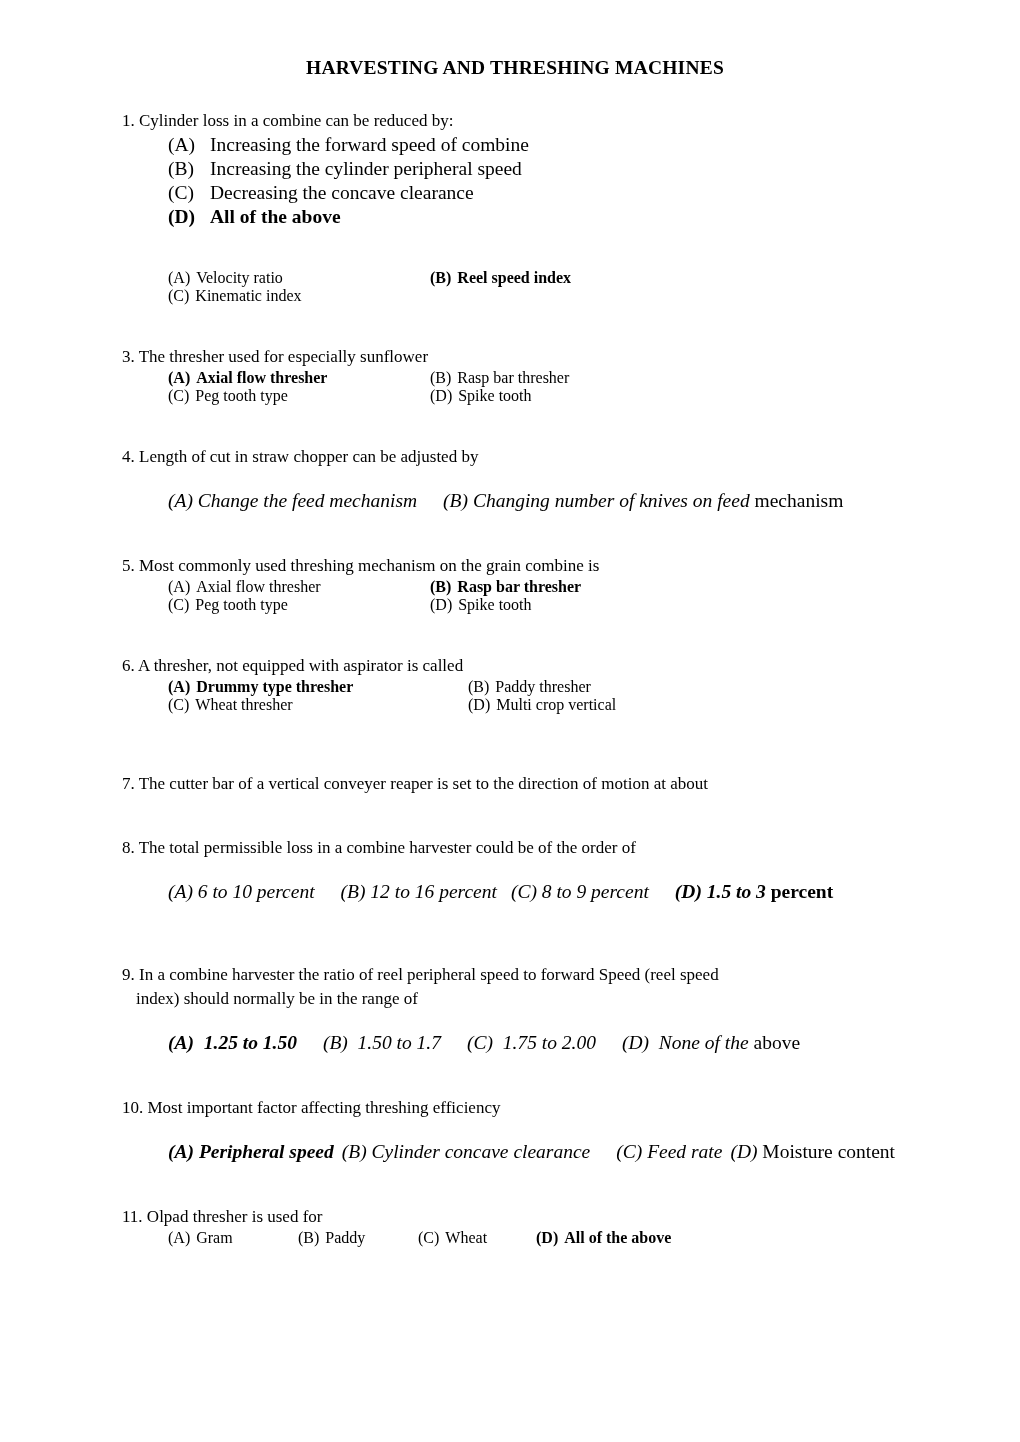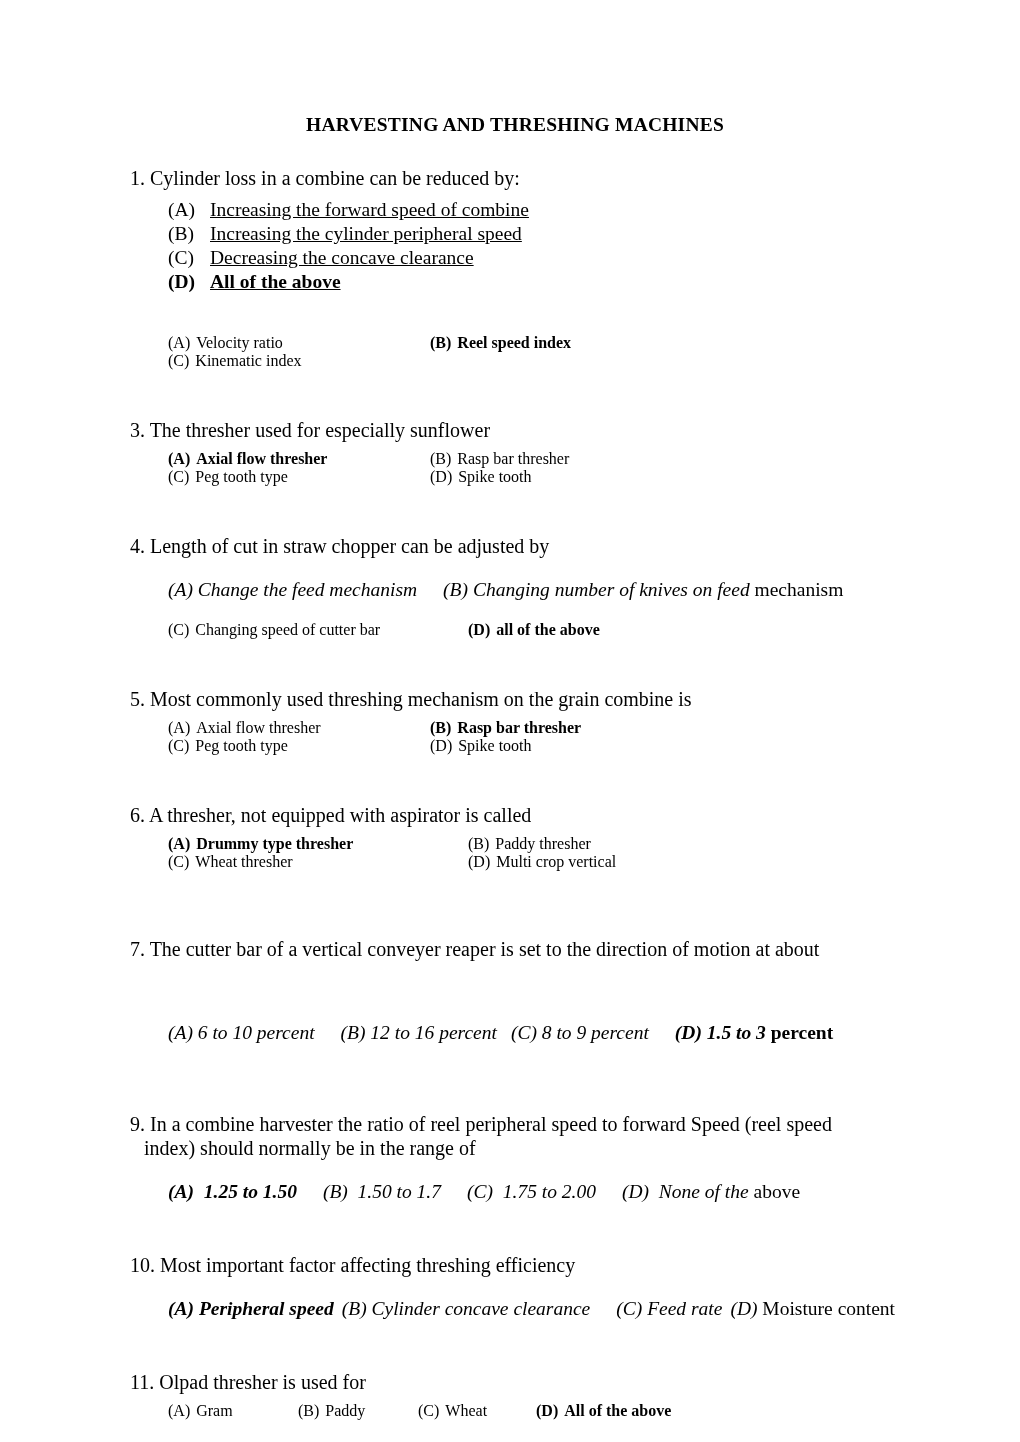--- a/index.html
+++ b/index.html
@@ -13,53 +13,52 @@
     height: 1442px;
     font-family: "Liberation Serif", "DejaVu Serif", serif;
     color: #000000;
     -webkit-font-smoothing: antialiased;
   }
   .page {
     position: relative;
     width: 1020px;
     height: 1442px;
     box-sizing: border-box;
-    padding: 114px 100px 0 122px;
+    padding: 57px 100px 0 122px;
   }
   .doc-title {
     text-align: center;
     font-size: 19.5px;
     font-weight: bold;
     letter-spacing: 0.2px;
     margin: 0 0 30px 0;
     padding-right: 12px;
   }
   .question-block {
     margin-bottom: 18px;
   }
   .q-stem {
-    font-size: 20px;
+    font-size: 17px;
     line-height: 24px;
-    margin: 8px;
+    margin: 0;
     text-indent: 0;
     font-family: Liberation Serif, serif;
   }
   .q-stem .cont {
     display: block;
     padding-left: 14px;
   }
   .opt-row {
     font-size: 19.5px;
     line-height: 24px;
     white-space: nowrap;
   }
   
   .opt-stack {
     padding-left: 46px;
-    text-decoration: underline;
   }
   .opt-stack .lbl {
     display: inline-block;
     width: 42px;
   }
   
   .opt-2col {
     padding-left: 46px;
     display: grid;
     grid-template-columns: 262px auto;
@@ -139,24 +138,20 @@
       <div class="opt-cell"><span class="lbl">(C)</span><span>Peg tooth type</span></div>
       <div class="opt-cell"><span class="lbl">(D)</span><span>Spike tooth</span></div>
     </div>
   </div>
 
   <div class="spacer-md"></div>
 
   <div class="question-block">
     <p class="q-stem">4. Length of cut in straw chopper can be adjusted by</p>
     <p class="opt-flow"><span class="seg"><span class="lbl">(A)</span> <span>Change the feed mechanism</span></span><span class="gap-lg"></span><span class="seg"><span class="lbl">(B)</span> <span>Changing number of knives on feed</span></span> <span>mechanism</span></p>
-    <div class="opt-2col wide">
-      <div class="opt-cell"><span class="lbl">(C)</span><span>Changing speed of cutter bar</span></div>
-      <div class="opt-cell bold"><span class="lbl">(D)</span><span>all of the above</span></div>
-    </div>
   </div>
 
   <div class="spacer-md"></div>
 
   <div class="question-block">
     <p class="q-stem">5. Most commonly used threshing mechanism on the grain combine is</p>
     <div class="opt-2col">
       <div class="opt-cell"><span class="lbl">(A)</span><span>Axial flow thresher</span></div>
       <div class="opt-cell bold"><span class="lbl">(B)</span><span>Rasp bar thresher</span></div>
       <div class="opt-cell"><span class="lbl">(C)</span><span>Peg tooth type</span></div>
@@ -178,20 +173,21 @@
 
   <div class="spacer-lg"></div>
 
   <div class="question-block">
     <p class="q-stem">7.  The cutter bar of a vertical conveyer reaper is set to the direction of motion at about</p>
   </div>
 
   <div class="spacer-md"></div>
 
   <div class="question-block">
+    <p class="q-stem">8. The total permissible loss in a combine harvester could be of the order of</p>
     <p class="opt-flow"><span class="seg"><span class="lbl">(A)</span> <span>6 to 10 percent</span></span><span class="gap-lg"></span><span class="seg"><span class="lbl">(B)</span> <span>12 to 16 percent</span></span><span class="gap-md"></span><span class="seg"><span class="lbl">(C)</span> <span>8 to 9 percent</span></span><span class="gap-lg"></span><span class="seg bold"><span class="lbl">(D)</span> <span>1.5 to 3</span></span> <b>percent</b></p>
   </div>
 
   <div class="spacer-lg"></div>
 
   <div class="question-block">
     <p class="q-stem"><span>9. In a combine harvester the ratio of reel peripheral speed to forward Speed (reel speed</span><span class="cont">index) should normally be in the range of</span></p>
     <p class="opt-flow"><span class="seg bold"><span class="lbl">(A)</span>&nbsp; <span>1.25 to 1.50</span></span><span class="gap-lg"></span><span class="seg"><span class="lbl">(B)</span>&nbsp; <span>1.50 to 1.7</span></span><span class="gap-lg"></span><span class="seg"><span class="lbl">(C)</span>&nbsp; <span>1.75 to 2.00</span></span><span class="gap-lg"></span><span class="seg"><span class="lbl">(D)</span>&nbsp; <span>None of the</span></span> <span>above</span></p>
   </div>
 

